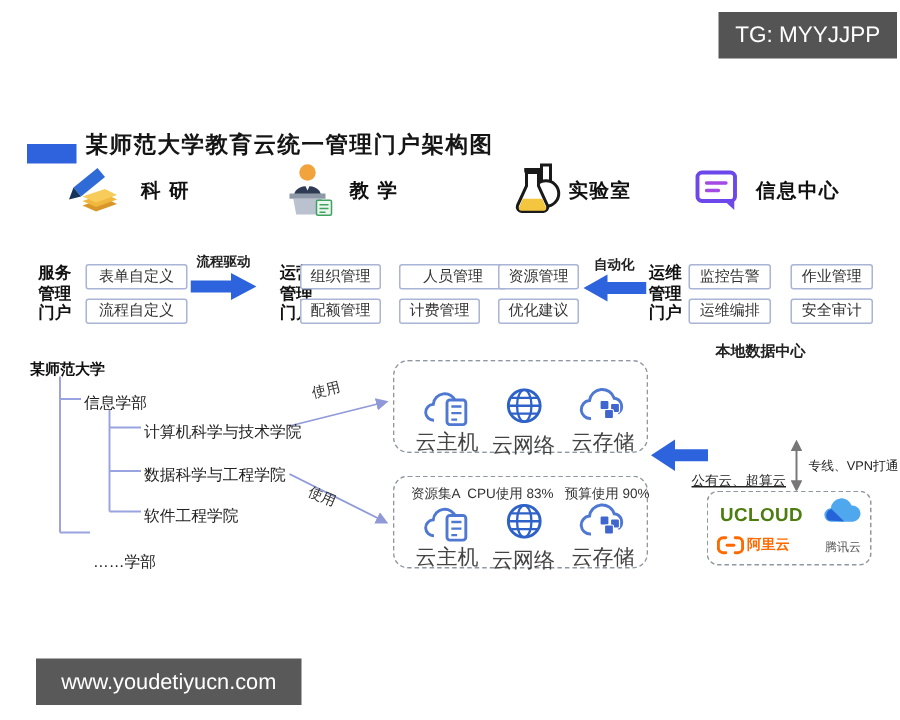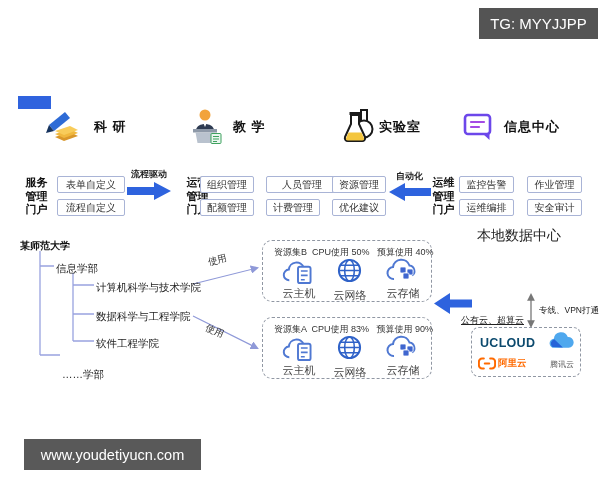--- a/index.html
+++ b/index.html
@@ -29,44 +29,45 @@
   .pbox { height:17px; border:1px solid #A9B4D6; border-radius:2px; background:#fff;
     font-size:10px; line-height:15px; text-align:center; color:#333; white-space:nowrap; }
   .arrow-label { font-size:9px; color:#222; font-weight:600; white-space:nowrap; }
   
   .tree-root { left:20px; top:239px; font-size:10px; font-weight:bold; color:#111; }
   .tree-item { font-size:10.5px; color:#222; white-space:nowrap; }
   .use-label { font-size:9.5px; color:#333; }
   
   .rbox { width:170px; height:62px; border:1.5px dashed #9097A3; border-radius:10px; background:#fff; }
   .rbox-title { position:absolute; left:11px; top:5px; font-size:9px; color:#333; white-space:pre; }
-  .rlabel { position:absolute; top:45px; width:44px; text-align:center; font-size:11px; color:#444; white-space:nowrap; }
+  .rlabel { position:absolute; top:45px; width:44px; text-align:left; font-size:14px; color:#444; white-space:nowrap; }
   
   .dc-box { border:1.5px dashed #9097A3; border-radius:8px; background:#fff; }
-  .small-title { font-size:14px; color:#222; font-weight:400; white-space:nowrap; }
+  .small-title { font-size:10px; color:#222; font-weight:700; white-space:nowrap; }
   .tiny { font-size:7.5px; color:#333; white-space:nowrap; }
-  .ucloud { font-size:12.5px; font-weight:800; color:#0c4a6e; letter-spacing:0.3px; }
+  .ucloud { font-size:12.5px; font-weight:800; color:#4d7c0f; letter-spacing:0.3px; }
   .aliyun-text { font-size:9.5px; font-weight:bold; color:#FF6A00; white-space:nowrap; }
   .vmware-text { font-size:9.5px; font-weight:bold; color:#6E6A6E; letter-spacing:0.5px; }
   .link-label { font-size:8.5px; color:#222; white-space:nowrap; }
   svg { display:block; }
 </style>
 </head>
 <body>
 
 <div id="stage">
 
   <div class="abs tg-badge">
     <span>TG: MYYJJPP</span>
   </div>
   <div class="abs watermark">
     <span>www.youdetiyucn.com</span>
   </div>
 
   <div class="abs title-bullet"></div>
+  <div class="abs page-title">某师范大学教育云统一管理门户架构图</div>
 
   <svg class="abs" style="left:42px; top:109px;" width="38" height="34" viewBox="0 0 38 34">
     <polygon points="13,28 28,23 36,27 22,32" fill="#D9972B"></polygon>
     <polygon points="13,25 28,20 36,24 22,29" fill="#F0B83E"></polygon>
     <polygon points="13,22 28,17 36,21 22,26" fill="#F8CC5A"></polygon>
     <polygon points="7,16 23,3 28,9 12,22" fill="#2E6BD6"></polygon>
     <polygon points="7,16 12,22 4,24" fill="#16335E"></polygon>
   </svg>
   <div class="abs cat-label" style="left:94px;">科 研</div>
 
@@ -144,21 +145,20 @@
   <div class="abs tree-root">某师范大学</div>
   <div class="abs tree-item" style="left:56px; top:262px;">信息学部</div>
   <div class="abs tree-item" style="left:96px; top:281px;">计算机科学与技术学院</div>
   <div class="abs tree-item" style="left:96px; top:310px;">数据科学与工程学院</div>
   <div class="abs tree-item" style="left:96px; top:337px;">软件工程学院</div>
   <div class="abs tree-item" style="left:62px; top:368px;">……学部</div>
   <div class="abs use-label" style="left:208px; top:254px; transform:rotate(-14deg);">使用</div>
   <div class="abs use-label" style="left:205px; top:325px; transform:rotate(23deg);">使用</div>
 
   <div class="abs rbox" style="left:262px; top:240px;">
-    <div class="rbox-title">资源集B  CPU使用 50%   预算使用 40%</div>
     <svg class="abs" style="left:18px; top:17px;" width="34" height="27" viewBox="0 0 34 28">
       <path d="M8,23 a5.5,5.5 0 0 1 -0.5,-11 a8,8 0 0 1 15.5,-2 a5,5 0 0 1 4,8" fill="none" stroke="#4F78D2" stroke-width="2"></path>
       <rect x="17" y="9" width="13" height="17" rx="2" fill="#fff" stroke="#4F78D2" stroke-width="2"></rect>
       <path d="M20,13.5 h7 M20,18 h7 M20,22.5 h4" stroke="#4F78D2" stroke-width="1.6" fill="none"></path>
     </svg>
     <div class="rlabel" style="left:14px;">云主机</div>
     <svg class="abs" style="left:73px; top:16px;" width="27" height="27" viewBox="0 0 28 28">
       <circle cx="14" cy="14" r="11" fill="#fff" stroke="#2F62C8" stroke-width="2"></circle>
       <ellipse cx="14" cy="14" rx="5" ry="11" fill="none" stroke="#2F62C8" stroke-width="1.6"></ellipse>
       <path d="M3.5,14 h21 M5,8.5 h18 M5,19.5 h18" stroke="#2F62C8" stroke-width="1.6" fill="none"></path>

